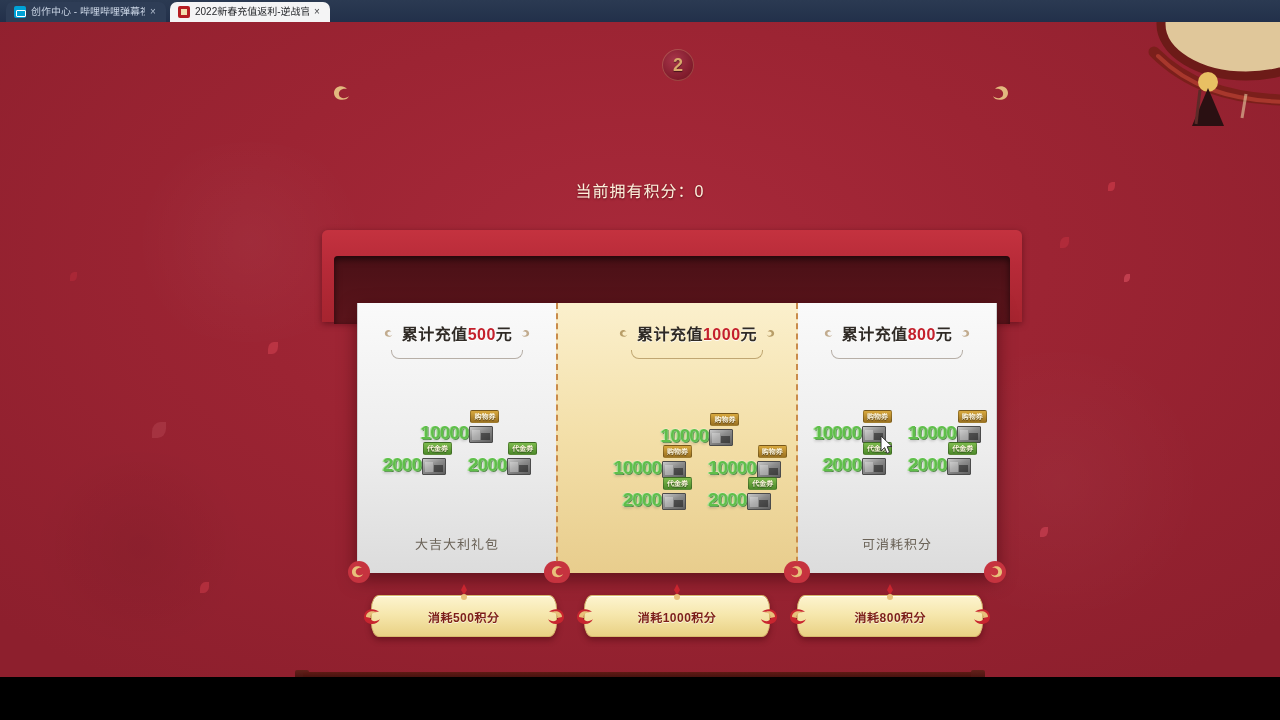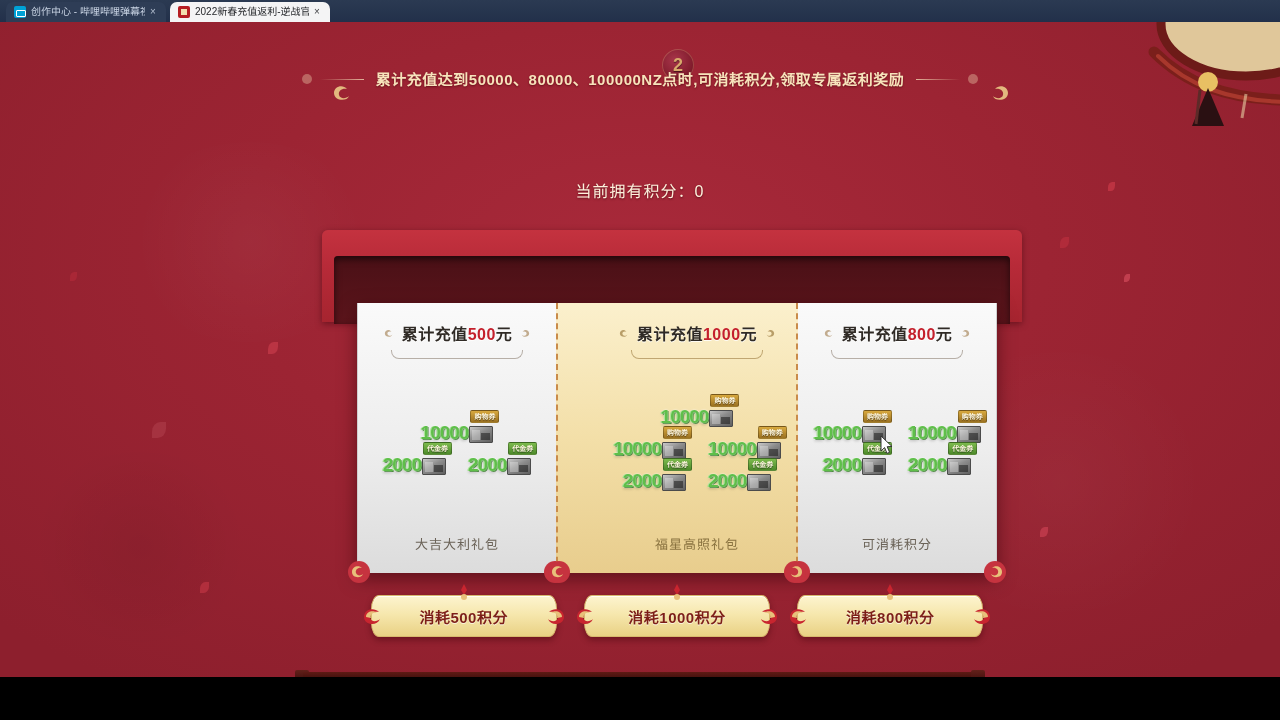--- a/index.html
+++ b/index.html
@@ -244,21 +244,21 @@
   .btn {
     position: relative; width: 186px; height: 42px;
     background: linear-gradient(180deg, #fdf4cf 0%, #f6e7ad 46%, #e9d184 100%);
     border: 1px solid #d8b96e;
     border-radius: 8px / 14px;
     display: flex; align-items: center; justify-content: center;
     box-shadow: 0 3px 6px rgba(60,5,12,.45), inset 0 1px 0 rgba(255,255,255,.8);
     cursor: pointer;
   }
   .btn-label {
-    font-size: 15px; font-weight: bold; letter-spacing: .5px;
+    font-size: 12px; font-weight: bold; letter-spacing: .5px;
     color: #7d1f18;
     text-shadow: 0 1px 0 rgba(255,255,255,.65);
   }
   .btn-orn { position: absolute; width: 30px; height: 30px; top: 6px; }
   .btn-orn.l { left: -14px; }
   .btn-orn.r { right: -14px; }
   .btn-knot { position: absolute; top: -12px; left: 50%; margin-left: -8px; width: 16px; height: 18px; }
 
   
   #bottom-bar {
@@ -323,29 +323,20 @@
     <ellipse cx="150" cy="10" rx="85" ry="52" fill="none" stroke="#6d1b18" stroke-width="9"></ellipse>
     <path d="M58 38 C90 70 130 84 186 86" stroke="#7b1f1b" stroke-width="11" fill="none" stroke-linecap="round"></path>
     <path d="M62 42 C92 72 132 86 188 88" stroke="#a8372c" stroke-width="4" fill="none" stroke-linecap="round"></path>
     <circle cx="112" cy="68" r="10" fill="#e8c063"></circle>
     <path d="M112 74 L96 112 L128 112 Z" fill="#2a1012"></path>
     <path d="M104 76 L100 110" stroke="#5c2a28" stroke-width="3"></path>
     <path d="M150 80 L146 104" stroke="#e6cda2" stroke-width="3" opacity=".6"></path>
   </svg>
 
   <div id="header-zone">
-    <div style="position:relative;">
-      <span id="sub-title">
-        <span class="sub-rule l"></span>
-        <span class="sub-dot l"></span>
-        <span>累计充值达到50000、80000、100000NZ点时,可消耗积分,领取专属返利奖励</span>
-        <span class="sub-rule r"></span>
-        <span class="sub-dot r"></span>
-      </span>
-    </div>
   </div>
 
   <div id="points-line">当前拥有积分：0</div>
 
   <div id="shelf">
     <div id="shelf-inner"></div>
   </div>
   <svg class="shelf-orn l" viewBox="0 0 26 26">
     <path d="M4 13 C4 6 13 4 17 9 C12 8 8 11 9 15 C10 19 16 19 19 16 C17 22 4 21 4 13Z" fill="#e3b97e"></path>
   </svg>
@@ -439,21 +430,20 @@
             <span class="item-thumb"></span>
             <span class="item-badge green">代金券</span>
           </span>
           <span class="item">
             <span class="item-value">2000</span>
             <span class="item-thumb"></span>
             <span class="item-badge green">代金券</span>
           </span>
         </div>
       </div>
-      <div class="card-name">福星高照礼包</div>
       <svg class="card-corner l" viewBox="0 0 26 26">
           <circle cx="13" cy="13" r="11" fill="#c6333f"></circle>
           <path d="M6 13 C6 7 13 6 16 9 C12 8 9 11 10 14 C11 17 15 17 17 15 C15 20 6 19 6 13Z" fill="#e8c07a"></path>
         </svg>
       <svg class="card-corner r" viewBox="0 0 26 26">
           <circle cx="13" cy="13" r="11" fill="#c6333f"></circle>
           <path d="M20 13 C20 7 13 6 10 9 C14 8 17 11 16 14 C15 17 11 17 9 15 C11 20 20 19 20 13Z" fill="#e8c07a"></path>
         </svg>
     </div>
 

